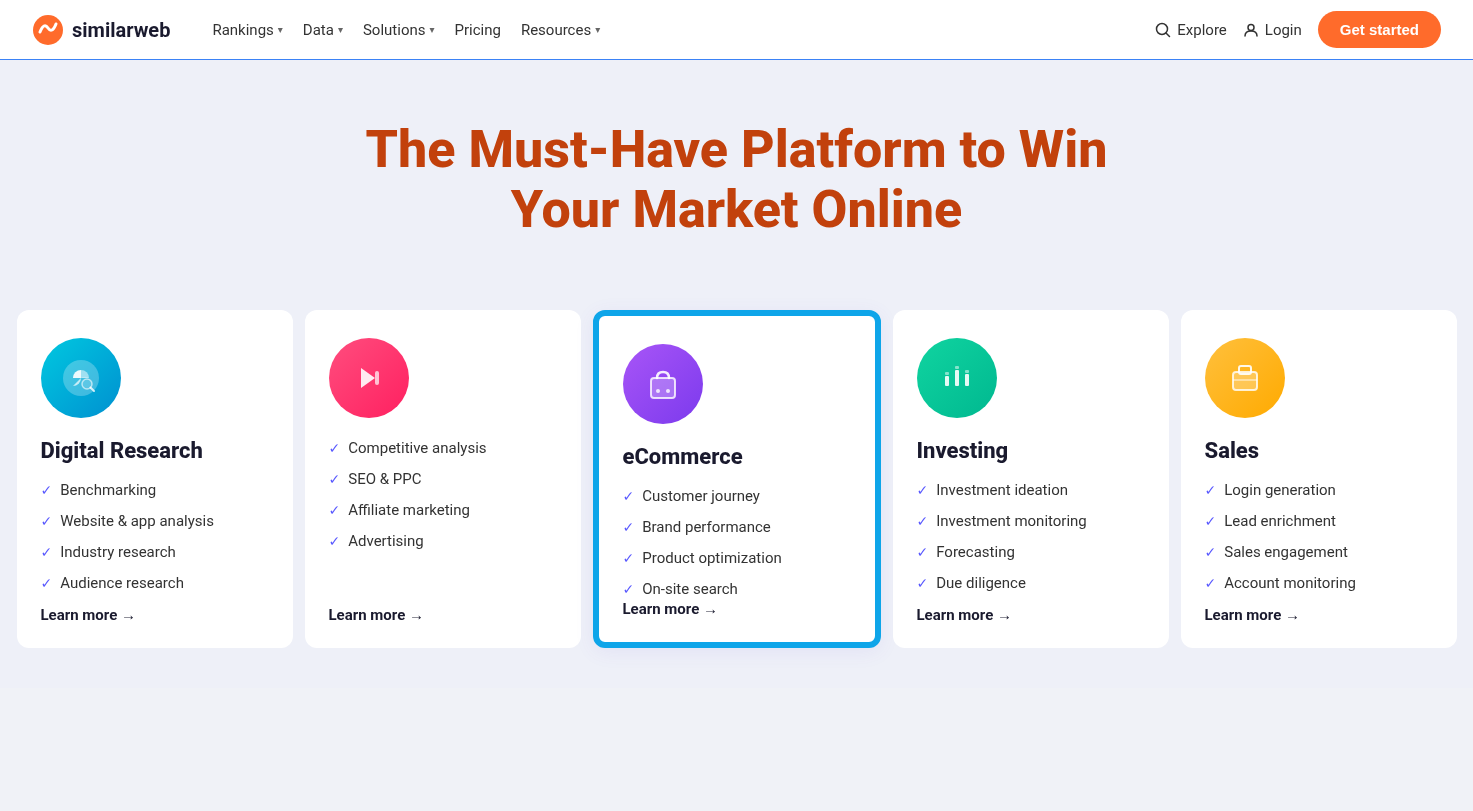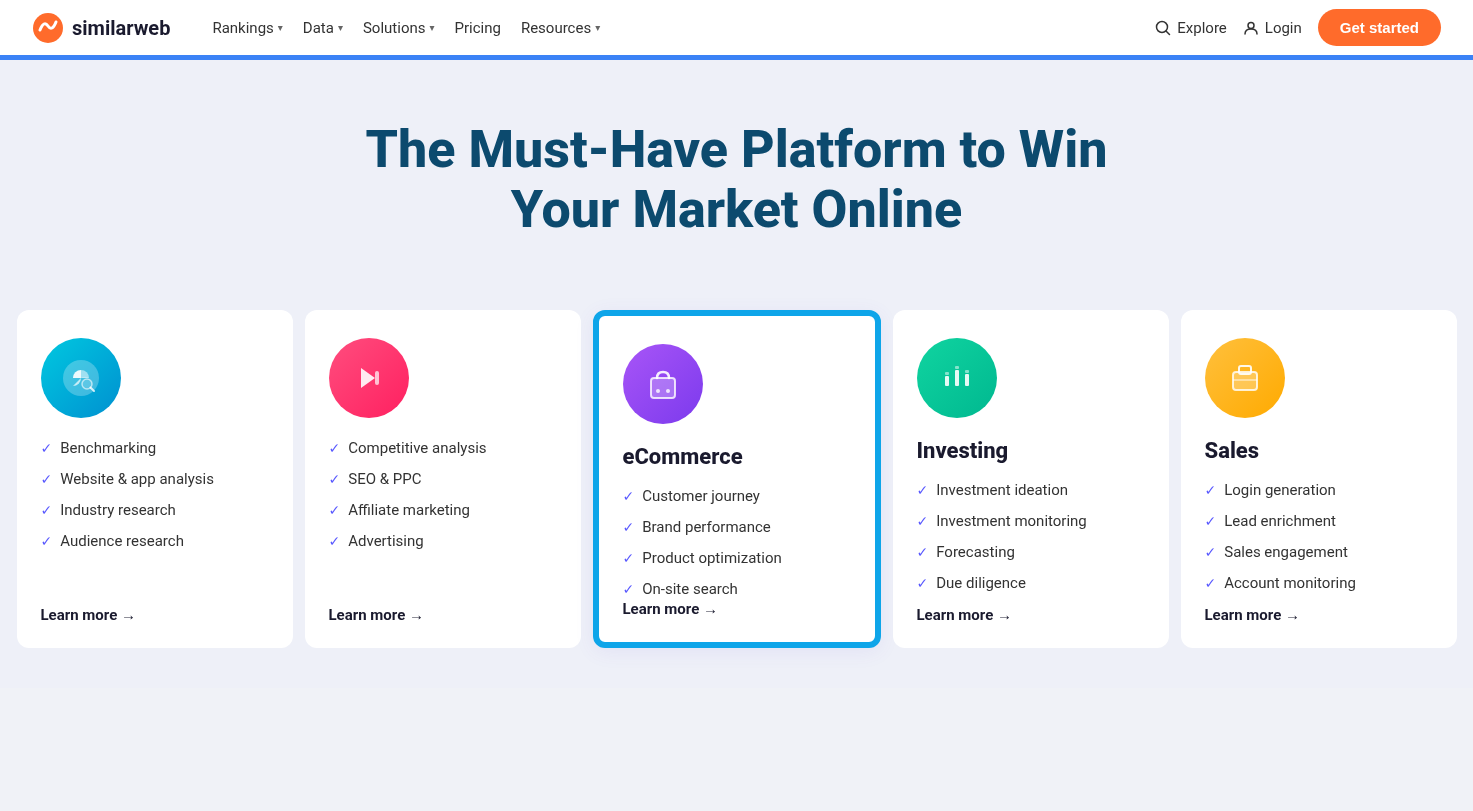--- a/index.html
+++ b/index.html
@@ -6,21 +6,21 @@
     body { font-family: -apple-system, BlinkMacSystemFont, 'Segoe UI', Roboto, sans-serif; background: #f0f2f7; }
 
     
     nav {
       background: #fff;
       height: 60px;
       display: flex;
       align-items: center;
       padding: 0 32px;
       gap: 32px;
-      border-bottom: 5px solid #3b82f6;
+      border-bottom: 1px solid #3b82f6;
       position: relative;
       z-index: 10;
     }
     .nav-logo {
       display: flex;
       align-items: center;
       gap: 8px;
       font-weight: 700;
       font-size: 20px;
       color: #1a1a2e;
@@ -87,21 +87,21 @@
 
     
     .hero {
       background: #eef0f8;
       text-align: center;
       padding: 60px 20px 50px;
     }
     .hero h1 {
       font-size: 52px;
       font-weight: 800;
-      color: #0c4a6e;
+      color: #c2410c;
       line-height: 1.15;
       max-width: 820px;
       margin: 0 auto;
     }
 
     
     .cards-section {
       background: #eef0f8;
       padding: 20px 16px 40px;
     }
@@ -245,20 +245,21 @@
       <svg width="44" height="44" viewBox="0 0 44 44" fill="none">
     <circle cx="22" cy="22" r="18" fill="rgba(255,255,255,0.25)"></circle>
     <path d="M14 22 A8 8 0 0 1 22 14 L22 22 Z" fill="rgba(255,255,255,0.9)"></path>
     <path d="M22 14 A8 8 0 0 1 30 22 L22 22 Z" fill="rgba(255,255,255,0.5)"></path>
     <path d="M22 22 A8 8 0 0 1 14 30 L22 22 Z" fill="rgba(255,255,255,0.7)"></path>
     <path d="M22 22 A8 8 0 0 1 30 22" fill="rgba(255,255,255,0.3)"></path>
     <circle cx="28" cy="28" r="5" fill="rgba(255,255,255,0.15)" stroke="rgba(255,255,255,0.6)" stroke-width="1.5"></circle>
     <line x1="31.5" y1="31.5" x2="35" y2="35" stroke="rgba(255,255,255,0.8)" stroke-width="2" stroke-linecap="round"></line>
   </svg>
     </div>
+    <div class="card-title">Digital Research</div>
     <ul class="card-list">
 
     <li>
       <span class="check-icon">✓</span>
       <span>Benchmarking</span>
     </li>
 
     <li>
       <span class="check-icon">✓</span>
       <span>Website &amp; app analysis</span>

